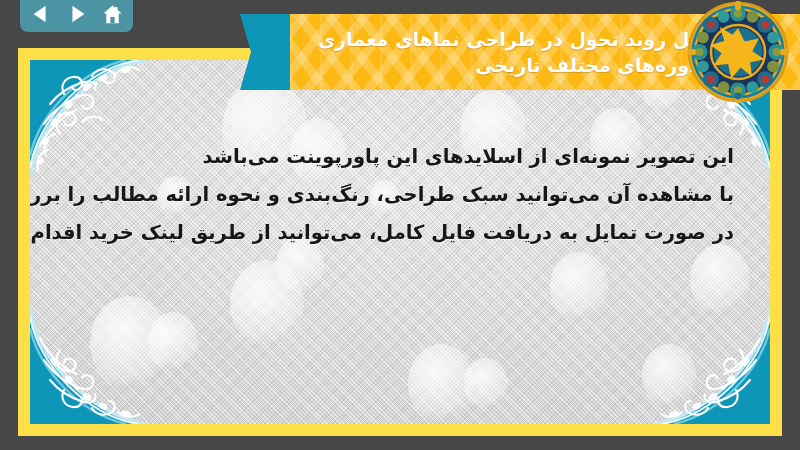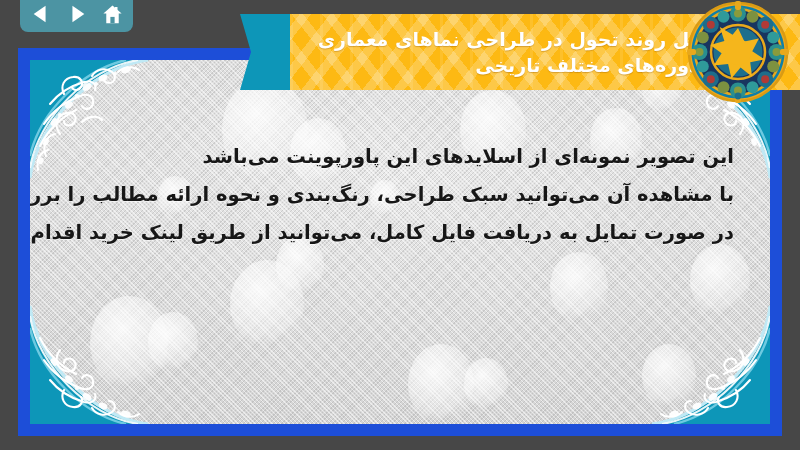--- a/index.html
+++ b/index.html
@@ -24,21 +24,21 @@
     width:26px;height:24px;display:flex;align-items:center;justify-content:center;
     cursor:pointer;
   }
   #nav-bar svg{ display:block; }
 
   
   #slide{
     position:absolute;
     left:18px; top:48px;
     width:764px; height:388px;
-    background:#1d4ed8;
+    background:#fde047;
     z-index:5;
     overflow:hidden;
   }
   
   #slide-body{
     position:absolute;
     left:12px; top:12px; right:12px; bottom:12px;
     overflow:hidden;
     background:
       repeating-linear-gradient(45deg, rgba(255,255,255,.55) 0 1px, rgba(0,0,0,0) 1px 3px),

